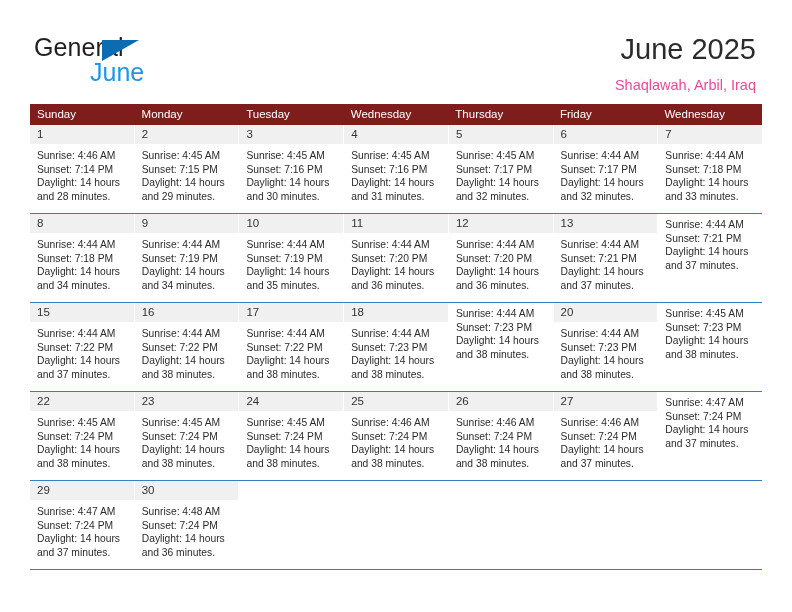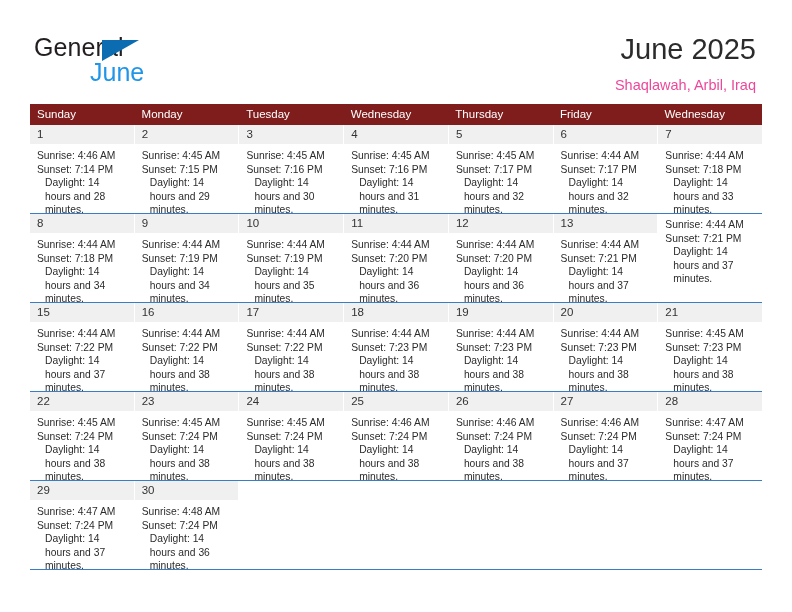--- a/index.html
+++ b/index.html
@@ -134,21 +134,21 @@
     padding-left: 7px;
     line-height: 19px;
   }
   .dayinfo {
     padding: 4px 6px 0 7px;
     font-size: 10.3px;
     line-height: 13.6px;
     color: #2b2b2b;
   }
   .dayinfo div { white-space: nowrap; }
-  .dayinfo .daylight { white-space: normal; margin-left: 8px; }
+  .dayinfo .daylight { white-space: normal; }
 </style>
 </head>
 <body>
 
 <div class="page">
 
   <div class="header">
     <div class="logo">
       <span class="logo-general">General</span>
       <span class="logo-tri"></span>
@@ -345,43 +345,37 @@
             <div class="daynum-band">
               <div class="daynum">18</div>
             </div>
             <div class="dayinfo">
               <div>Sunrise: 4:44 AM</div>
               <div>Sunset: 7:23 PM</div>
               <div class="daylight">Daylight: 14 hours and 38 minutes.</div>
             </div>
           </div>
           <div class="daycell">
-            <div class="daynum-band">
-              <div class="daynum">19</div>
-            </div>
             <div class="dayinfo">
               <div>Sunrise: 4:44 AM</div>
               <div>Sunset: 7:23 PM</div>
               <div class="daylight">Daylight: 14 hours and 38 minutes.</div>
             </div>
           </div>
           <div class="daycell">
             <div class="daynum-band">
               <div class="daynum">20</div>
             </div>
             <div class="dayinfo">
               <div>Sunrise: 4:44 AM</div>
               <div>Sunset: 7:23 PM</div>
               <div class="daylight">Daylight: 14 hours and 38 minutes.</div>
             </div>
           </div>
           <div class="daycell">
-            <div class="daynum-band">
-              <div class="daynum">21</div>
-            </div>
             <div class="dayinfo">
               <div>Sunrise: 4:45 AM</div>
               <div>Sunset: 7:23 PM</div>
               <div class="daylight">Daylight: 14 hours and 38 minutes.</div>
             </div>
           </div>
         </div>
         <div class="week">
           <div class="daycell">
             <div class="daynum-band">
@@ -437,23 +431,20 @@
             <div class="daynum-band">
               <div class="daynum">27</div>
             </div>
             <div class="dayinfo">
               <div>Sunrise: 4:46 AM</div>
               <div>Sunset: 7:24 PM</div>
               <div class="daylight">Daylight: 14 hours and 37 minutes.</div>
             </div>
           </div>
           <div class="daycell">
-            <div class="daynum-band">
-              <div class="daynum">28</div>
-            </div>
             <div class="dayinfo">
               <div>Sunrise: 4:47 AM</div>
               <div>Sunset: 7:24 PM</div>
               <div class="daylight">Daylight: 14 hours and 37 minutes.</div>
             </div>
           </div>
         </div>
         <div class="week">
           <div class="daycell">
             <div class="daynum-band">

